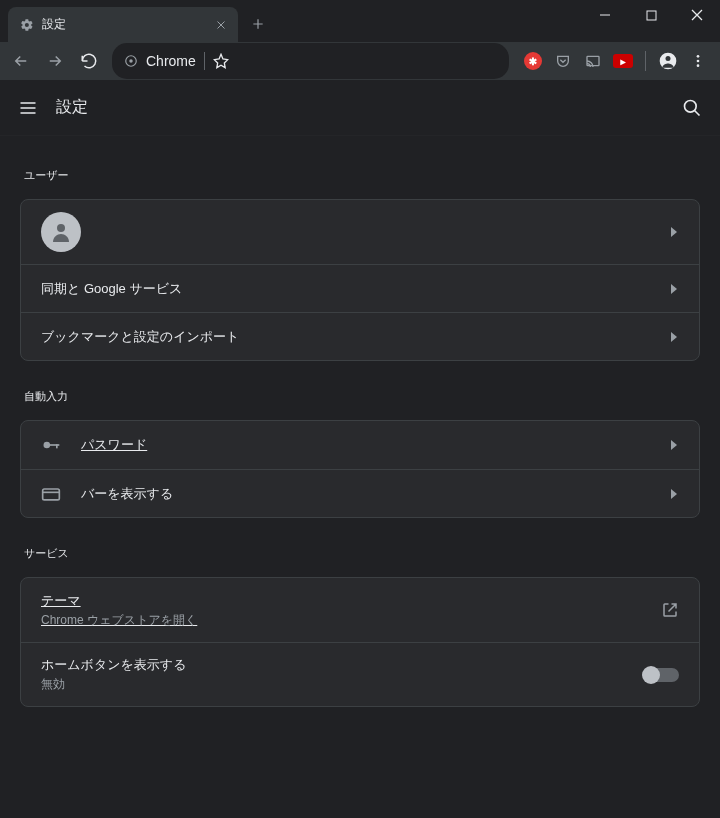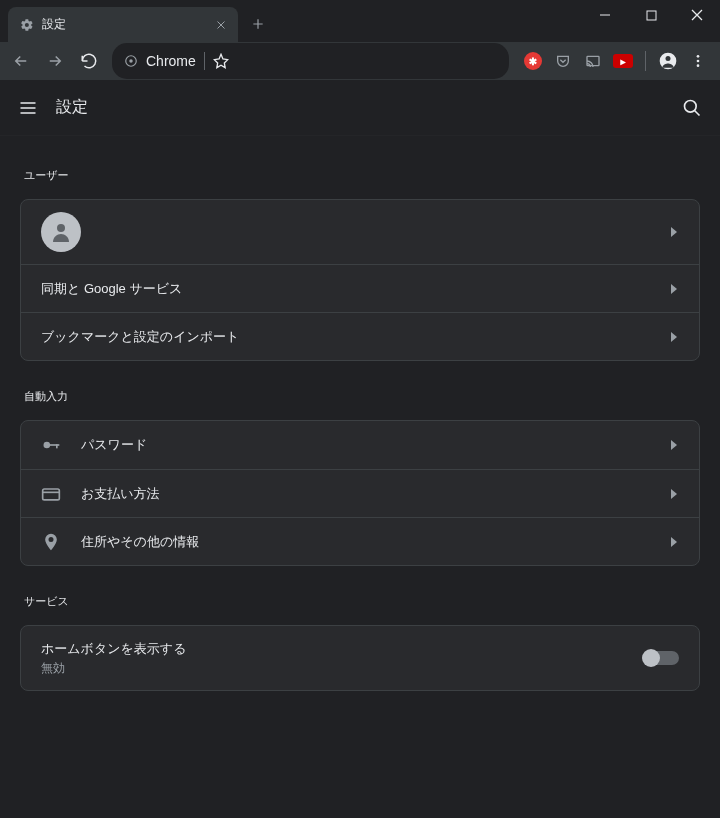--- a/index.html
+++ b/index.html
@@ -37,21 +37,21 @@
 
     
     .content { height: calc(818px - 42px - 38px - 56px); overflow-y: scroll; padding: 12px 0 0 0; }
     .content::-webkit-scrollbar { width: 15px; }
     .content::-webkit-scrollbar-track { background: #202124; }
     .content::-webkit-scrollbar-thumb { background: #5f6368; border: 3px solid #202124; border-radius: 8px; }
 
     .section-title { font-size: 11px; color: #e8eaed; padding: 20px 24px 16px; }
     .card { background: #292a2d; margin: 0 20px 8px 20px; border-radius: 8px; border: 1px solid #3c4043; }
     .row { display: flex; align-items: center; padding: 0 20px; min-height: 48px; border-top: 1px solid #3c4043; gap: 20px; }
-    .row:first-child { border-top: none; }
+    .row:first-child { border-top: none; text-decoration: underline; }
     .row.tall { min-height: 64px; }
     .row-icon { width: 20px; color: #9aa0a6; display: flex; justify-content: center; }
     .row-body { flex: 1; display: flex; flex-direction: column; justify-content: center; gap: 2px; }
     .row-label { font-size: 13px; color: #e8eaed; }
     .row-sub { font-size: 12px; color: #9aa0a6; }
     .row-arrow { color: #9aa0a6; width: 10px; display: flex; align-items: center; justify-content: center; }
     .avatar { width: 40px; height: 40px; border-radius: 50%; background: #bdc1c6; display: flex; align-items: center; justify-content: center; }
     .avatar svg { width: 24px; height: 24px; color: #5f6368; }
     .toggle { width: 36px; height: 14px; background: #5f6368; border-radius: 7px; position: relative; }
     .toggle::after { content: ""; position: absolute; width: 18px; height: 18px; border-radius: 50%; background: #bdc1c6; top: -2px; left: -1px; }
@@ -244,49 +244,45 @@
         </div>
     </div>
     <div class="row">
       <div class="row-icon">
         <svg width="20" height="20" viewBox="0 0 24 24" fill="none" stroke="currentColor" stroke-width="2">
             <rect x="2" y="6" width="20" height="13" rx="2"></rect>
             <path d="M2 10h20"></path>
           </svg>
       </div>
       <div class="row-body">
-          <span class="row-label">お支払い方法</span>
-        </div>
-      <div class="row-arrow">
-          <svg width="6" height="10" viewBox="0 0 6 10" fill="currentColor">
-            <path d="M0 0l6 5-6 5z"></path>
-          </svg>
-        </div>
-    </div>
-    <div class="row">
-      <div class="row-icon">
-        <svg width="20" height="20" viewBox="0 0 24 24" fill="currentColor">
-            <path d="M12 2a7 7 0 0 0-7 7c0 5 7 13 7 13s7-8 7-13a7 7 0 0 0-7-7zm0 10a3 3 0 1 1 3-3 3 3 0 0 1-3 3z"></path>
-          </svg>
-      </div>
-      <div class="row-body">
-          <span class="row-label">住所やその他の情報</span>
+          <span class="row-label">バーを表示する</span>
         </div>
       <div class="row-arrow">
           <svg width="6" height="10" viewBox="0 0 6 10" fill="currentColor">
             <path d="M0 0l6 5-6 5z"></path>
           </svg>
         </div>
     </div>
   </div>
 
   <div class="section-title">サービス</div>
   <div class="card">
     <div class="row tall">
       <div class="row-body">
+        <span class="row-label">テーマ</span>
+        <span class="row-sub">Chrome ウェブストアを開く</span>
+      </div>
+      <span class="openext">
+        <svg viewBox="0 0 24 24" fill="none" stroke="currentColor" stroke-width="2">
+            <path d="M14 4h6v6M20 4L10 14M20 14v5a1 1 0 0 1-1 1H5a1 1 0 0 1-1-1V5a1 1 0 0 1 1-1h5"></path>
+          </svg>
+      </span>
+    </div>
+    <div class="row tall">
+      <div class="row-body">
         <span class="row-label">ホームボタンを表示する</span>
         <span class="row-sub">無効</span>
       </div>
       <div class="toggle"></div>
     </div>
   </div>
 
 </div>
 
 </body></html>

